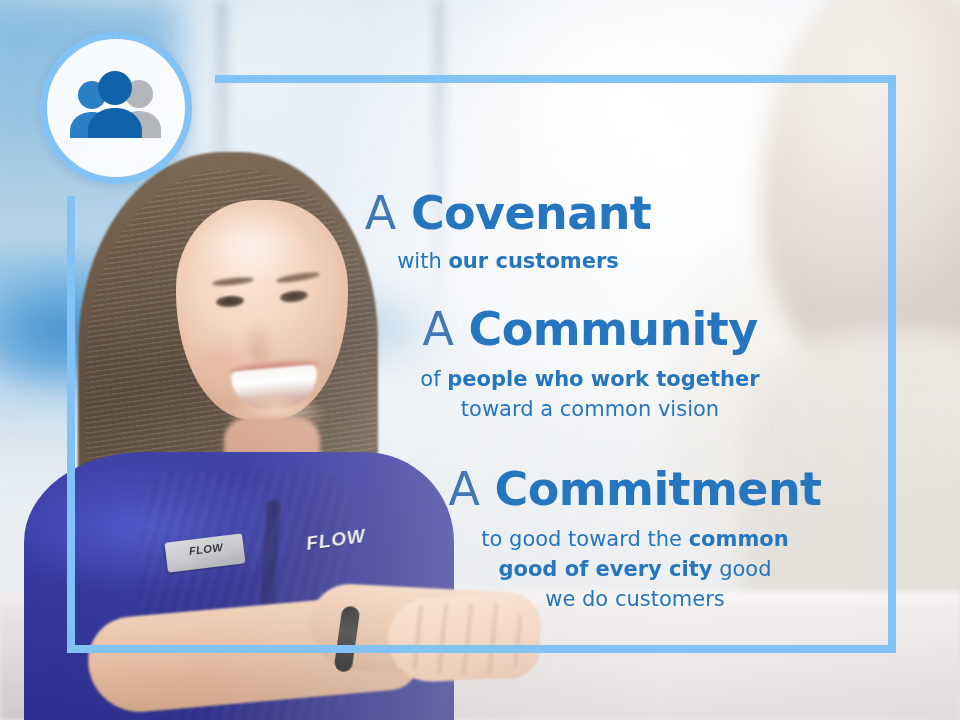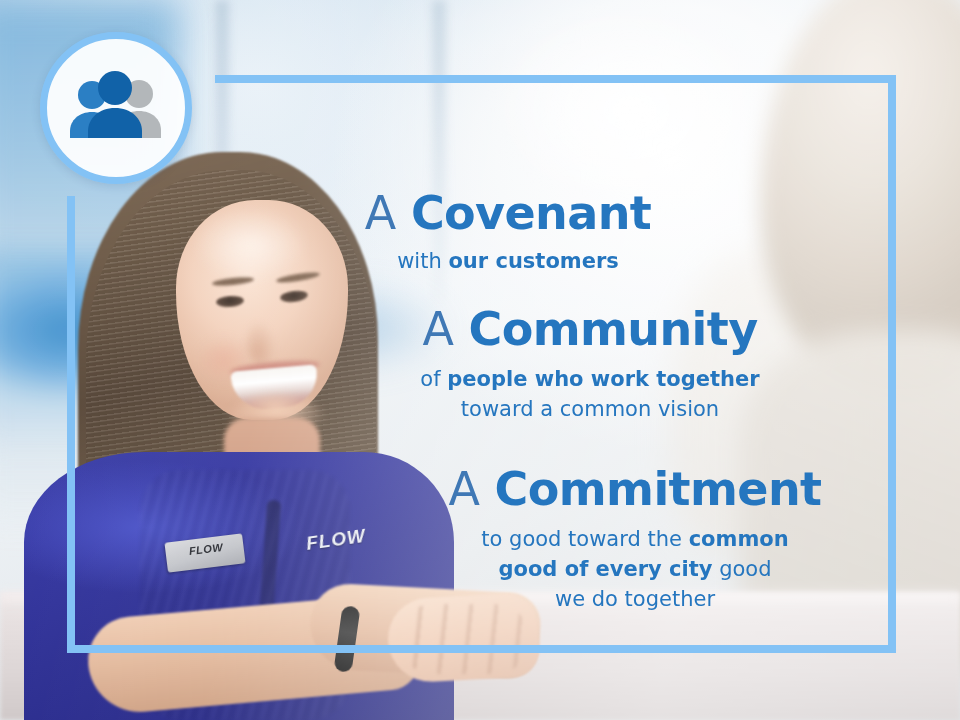--- a/index.html
+++ b/index.html
@@ -422,17 +422,17 @@
         <span class="key">Community</span>
       </div>
       <div class="p-sub"><span>of </span><b>people who work together</b><br><span>toward a common vision</span></div>
     </div>
 
     <div class="principle principle-3">
       <div class="p-head">
         <span class="lead">A</span>
         <span class="key">Commitment</span>
       </div>
-      <div class="p-sub"><span>to good toward the </span><b>common</b><br><b>good of every city</b><span> good</span><br><span>we do together</span></div>
+      <div class="p-sub"><span>to good toward the </span><b>common</b><br><b>good of every city</b><span> good</span><br><span>we do customers</span></div>
     </div>
 
   </div>
 </div>
 
 </body></html>

